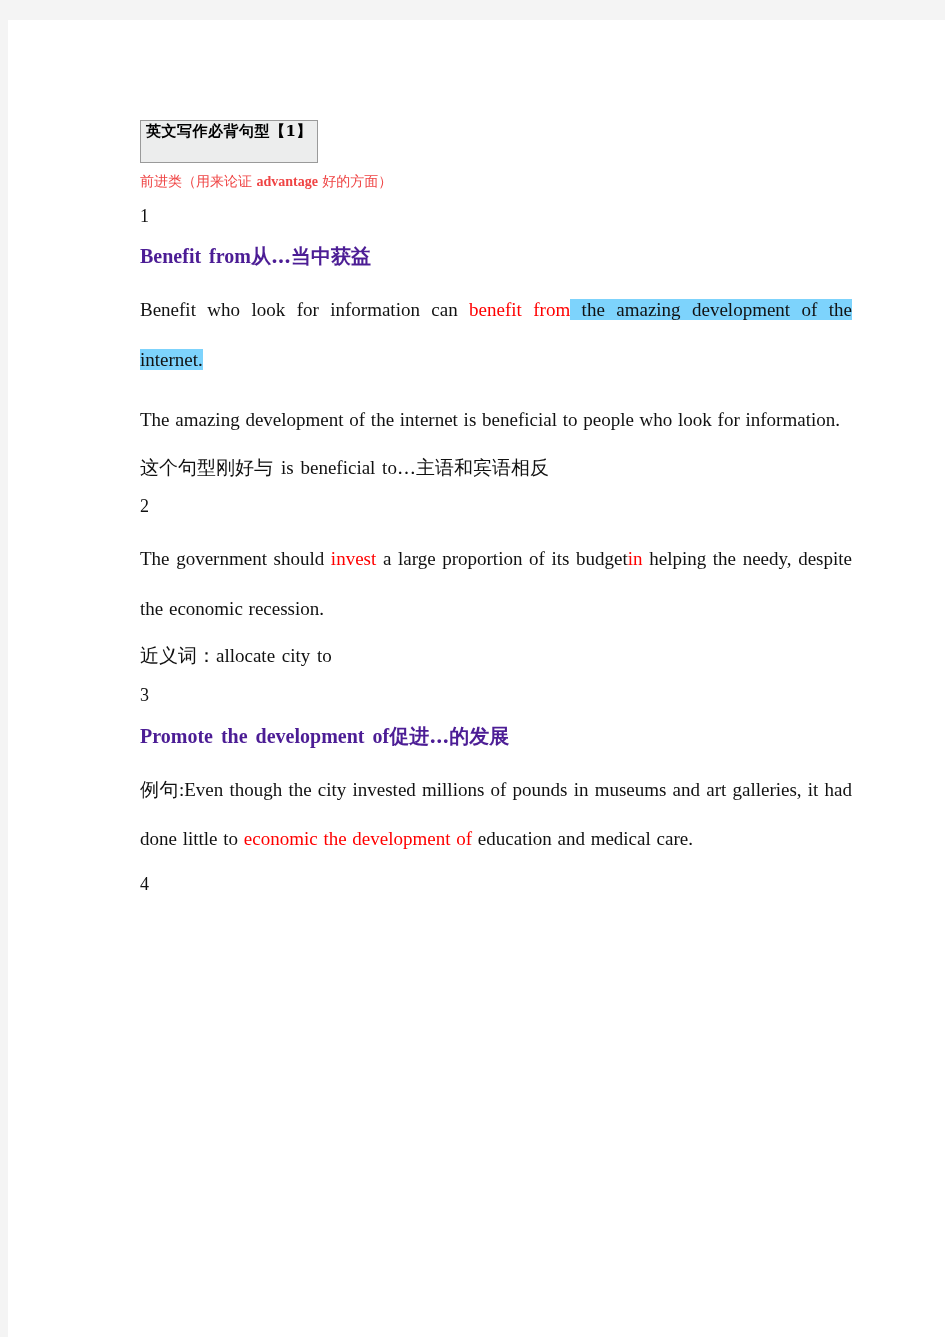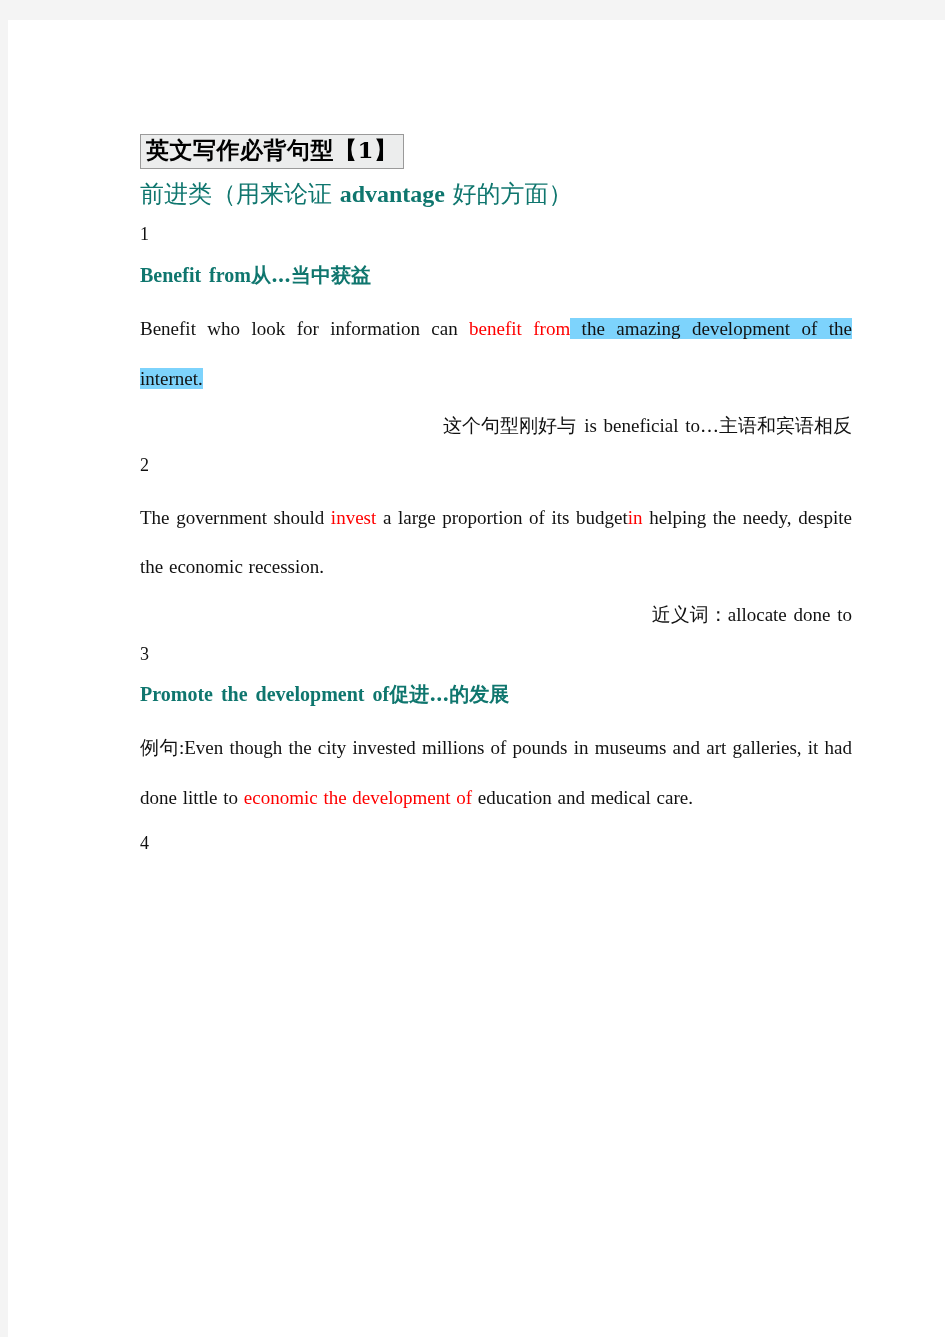--- a/index.html
+++ b/index.html
@@ -31,71 +31,70 @@
     left: 132px;   
     top: 100px;
     width: 712px;  
   }
 
   
   .title-box {
     display: inline-block;
     background: #eceded;
     border: 1px solid #9a9a9a;
-    padding: 1px 5px 3px 5px;
-    margin: 14px 0 0 0;
-    font-size: 23px;
+    padding: 1px 5px 21px 5px;
+    margin: 0 0 0 0;
+    font-size: 15px;
     font-weight: bold;
     line-height: 1.25;
     color: #000;
     letter-spacing: 0.5px;
     white-space: nowrap;
     font-family: "DejaVu Serif", "Liberation Serif", serif;
   }
   .title-row { margin-bottom: 9px; }
 
   .cat-line {
-    font-size: 24px;
+    font-size: 14px;
     line-height: 1.35;
     margin: 0 0 14px 0;
-    color: #0f766e;
+    color: #ef4444;
     font-family: "DejaVu Serif", "Liberation Serif", serif;
   }
   .cat-line b { font-family: "Liberation Serif", serif; font-weight: bold; }
 
   .num {
     font-size: 18px;
     line-height: 1.2;
     color: #111;
     margin: 0 0 16px 0;
     font-family: "Liberation Serif", serif;
   }
 
   .phrase-head {
     font-size: 20px;
     font-weight: bold;
     line-height: 1.3;
-    color: #0f766e;
+    color: #4c1d95;
     margin: 0 0 16px 0;
     word-spacing: 3px;
     font-family: "Liberation Serif", "DejaVu Serif", serif;
   }
   .phrase-head .cn {
     font-family: "DejaVu Serif", serif;
     font-weight: bold;
   }
 
   .note {
     font-size: 19px;
     line-height: 1.35;
     color: #111;
     margin: 0 0 16px 0;
     word-spacing: 2px;
     font-family: "DejaVu Serif", "Liberation Serif", serif;
-    text-align: right;
   }
   .note .en { font-family: "Liberation Serif", serif; }
 
   .sent {
     font-size: 19px;
     color: #111;
     text-align: justify;
     text-align-last: left;
     line-height: 2.62;
     margin: 0 0 0 0;
@@ -124,34 +123,35 @@
     <div class="num">1</div>
 
     <div class="phrase-head">
       <span>Benefit from</span><span class="cn">从…当中获益</span>
     </div>
 
     <div class="sent sp-after">
       <span>Benefit who look for information can </span><span class="red">benefit from</span><span class="hl"> the amazing development of the internet.</span>
     </div>
 
+    <div class="sent sp-after">The amazing development of the internet is beneficial to people who look for information.</div>
 
     <div class="note">
       <span>这个句型刚好与 </span><span class="en">is beneficial to</span><span>…主语和宾语相反</span>
     </div>
 
     <div class="num">2</div>
 
 
     <div class="sent sp-after">
       <span>The government should </span><span class="red">invest</span><span> a large proportion of its budget</span><span class="red">in</span><span> helping the needy, despite the economic recession.</span>
     </div>
 
     <div class="note">
-      <span>近义词：</span><span class="en">allocate done to</span>
+      <span>近义词：</span><span class="en">allocate city to</span>
     </div>
 
 
     <div class="num">3</div>
 
     <div class="phrase-head">
       <span>Promote the development of</span><span class="cn">促进…的发展</span>
     </div>
 
     <div class="sent sp-after">

